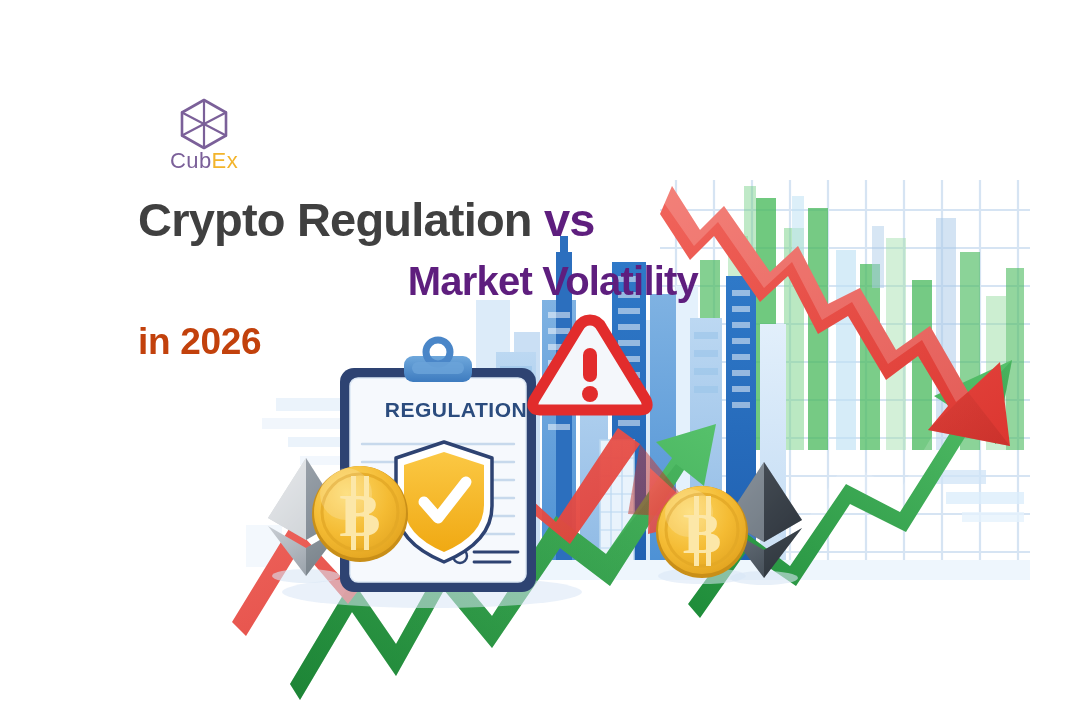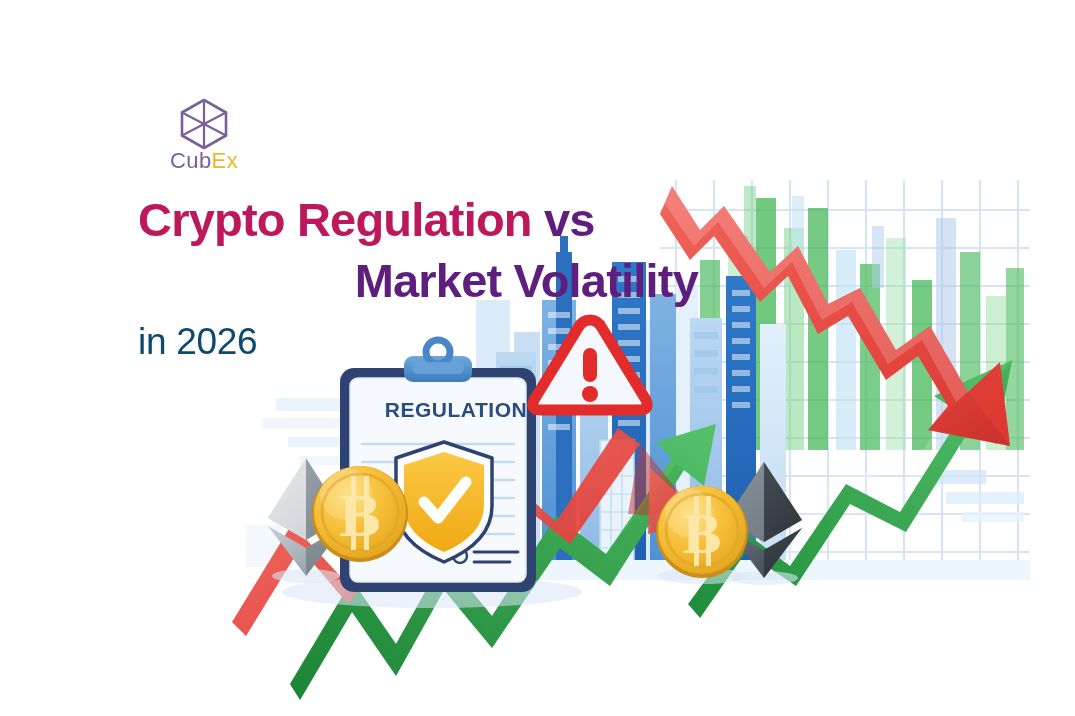--- a/index.html
+++ b/index.html
@@ -31,30 +31,30 @@
   .wm-cub { color: #7B6099; }
   .wm-ex  { color: #F3B42B; }
 
   
   #headline { position: absolute; left: 138px; top: 190px; width: 560px; }
   .hl-line1 {
     font-size: 47px; font-weight: 700; line-height: 60px;
     letter-spacing: -0.8px; white-space: nowrap;
   }
   .hl-line2 {
-    font-size: 47px; font-weight: 700; line-height: 62px;
+    font-size: 40px; font-weight: 700; line-height: 62px;
     letter-spacing: -0.8px; white-space: nowrap;
   }
   .hl-line3 {
     font-size: 37px; font-weight: 400; line-height: 60px;
     letter-spacing: -0.3px; white-space: nowrap;
   }
-  .c-gold   { color: #be185d; }
+  .c-gold   { color: #404040; }
   .c-purple { color: #5E1E7E; text-align: right; }
-  .c-slate  { color: #0c4a6e; }
+  .c-slate  { color: #c2410c; font-weight: bold; }
 
   
   #art { position: absolute; left: 0; top: 0; width: 1075px; height: 716px; }
   #art svg { position: absolute; left: 0; top: 0; }
 
   .layer { position: absolute; }
 </style>
 </head>
 <body>
 

